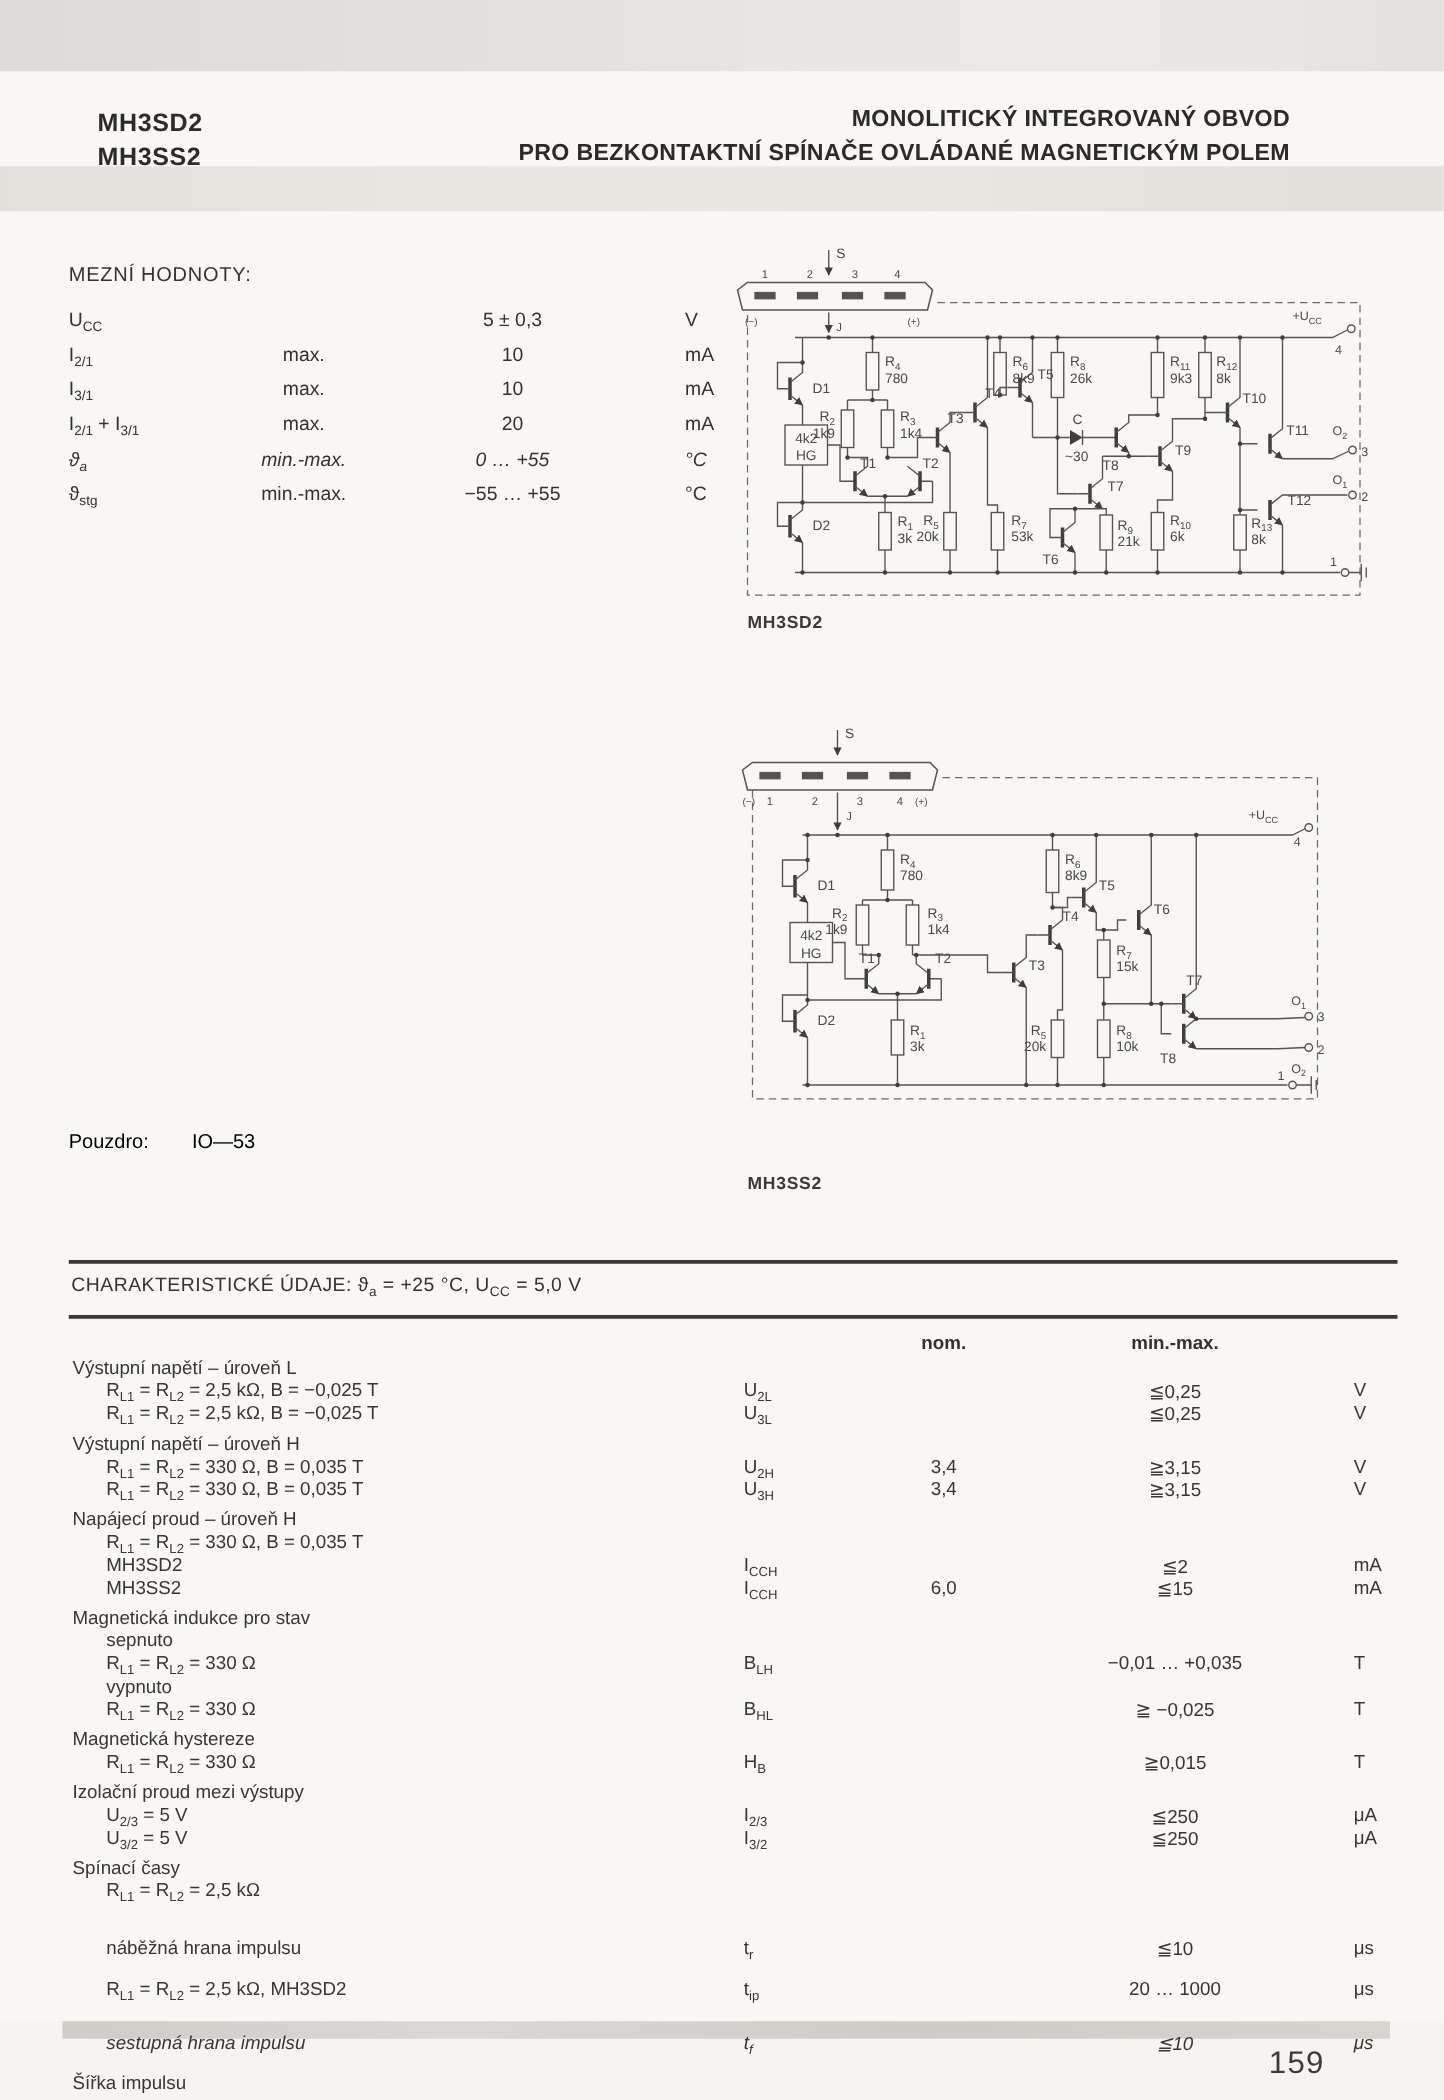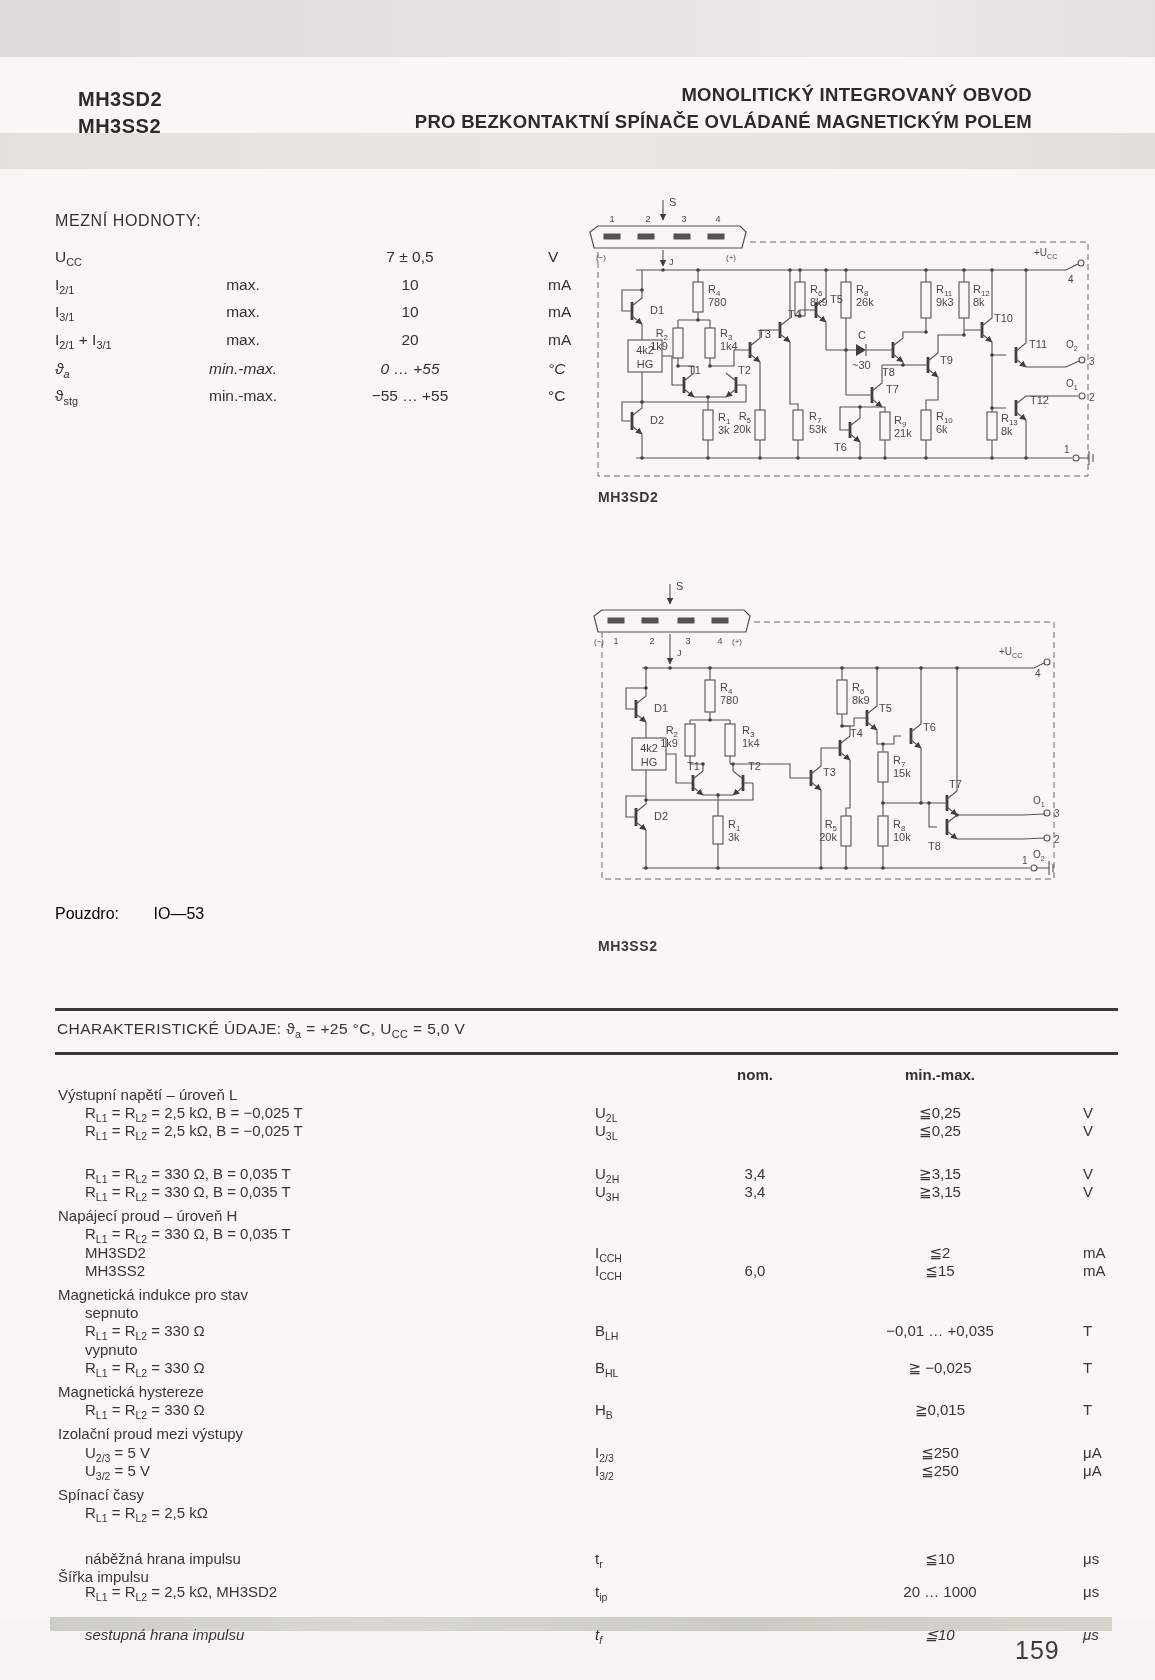--- a/index.html
+++ b/index.html
@@ -61,21 +61,21 @@
 <div class="abs partno" style="top:88px;">MH3SD2</div>
 <div class="abs partno" style="top:115px;">MH3SS2</div>
 <div class="abs title" style="top:84px;">MONOLITICKÝ INTEGROVANÝ OBVOD</div>
 <div class="abs title" style="top:111px;">PRO BEZKONTAKTNÍ SPÍNAČE OVLÁDANÉ MAGNETICKÝM POLEM</div>
 
 <div class="abs sec-head" style="left:55px;top:212px;">MEZNÍ HODNOTY:</div>
 <div class="abs" id="limits-rows" style="left:55px;top:248px;width:580px;height:180px;">
     <div class="lrow" style="top: 0px;">
       <span class="l-sym">U<sub>CC</sub></span>
       <span class="l-cond"></span>
-      <span class="l-val">7 ± 0,5</span>
+      <span class="l-val">5 ± 0,3</span>
       <span class="l-unit">V</span>
     </div>
     <div class="lrow" style="top: 27.7px;">
       <span class="l-sym">I<sub>2/1</sub></span>
       <span class="l-cond">max.</span>
       <span class="l-val">10</span>
       <span class="l-unit">mA</span>
     </div>
     <div class="lrow" style="top: 55.4px;">
       <span class="l-sym">I<sub>3/1</sub></span>
@@ -486,20 +486,23 @@
       <span class="c-sym">U<sub>2L</sub></span>
       <span class="c-mm">≦0,25</span>
       <span class="c-unit">V</span>
     </div>
     <div class="crow" style="top: 1122.4px;">
       <span class="c-text" style="left:30px">R<sub>L1</sub> = R<sub>L2</sub> = 2,5 kΩ, B = −0,025 T</span>
       <span class="c-sym">U<sub>3L</sub></span>
       <span class="c-mm">≦0,25</span>
       <span class="c-unit">V</span>
     </div>
+    <div class="crow" style="top: 1146.6px;">
+      <span class="c-text" style="left:3px">Výstupní napětí – úroveň H</span>
+    </div>
     <div class="crow" style="top: 1164.8px;">
       <span class="c-text" style="left:30px">R<sub>L1</sub> = R<sub>L2</sub> = 330 Ω, B = 0,035 T</span>
       <span class="c-sym">U<sub>2H</sub></span>
       <span class="c-nom">3,4</span>
       <span class="c-mm">≧3,15</span>
       <span class="c-unit">V</span>
     </div>
     <div class="crow" style="top: 1183px;">
       <span class="c-text" style="left:30px">R<sub>L1</sub> = R<sub>L2</sub> = 330 Ω, B = 0,035 T</span>
       <span class="c-sym">U<sub>3H</sub></span>
@@ -582,21 +585,21 @@
       <span class="c-sym">t<sub>r</sub></span>
       <span class="c-mm">≦10</span>
       <span class="c-unit">μs</span>
     </div>
     <div class="crow" style="top: 1626px; font-style: italic;">
       <span class="c-text" style="left:30px">sestupná hrana impulsu</span>
       <span class="c-sym">t<sub>f</sub></span>
       <span class="c-mm">≦10</span>
       <span class="c-unit">μs</span>
     </div>
-    <div class="crow" style="top: 1568px;">
+    <div class="crow" style="top: 1658px;">
       <span class="c-text" style="left:3px">Šířka impulsu</span>
     </div>
     <div class="crow" style="top: 1583px;">
       <span class="c-text" style="left:30px">R<sub>L1</sub> = R<sub>L2</sub> = 2,5 kΩ, MH3SD2</span>
       <span class="c-sym">t<sub>ip</sub></span>
       <span class="c-mm">20 … 1000</span>
       <span class="c-unit">μs</span>
     </div>
   </div>
 

